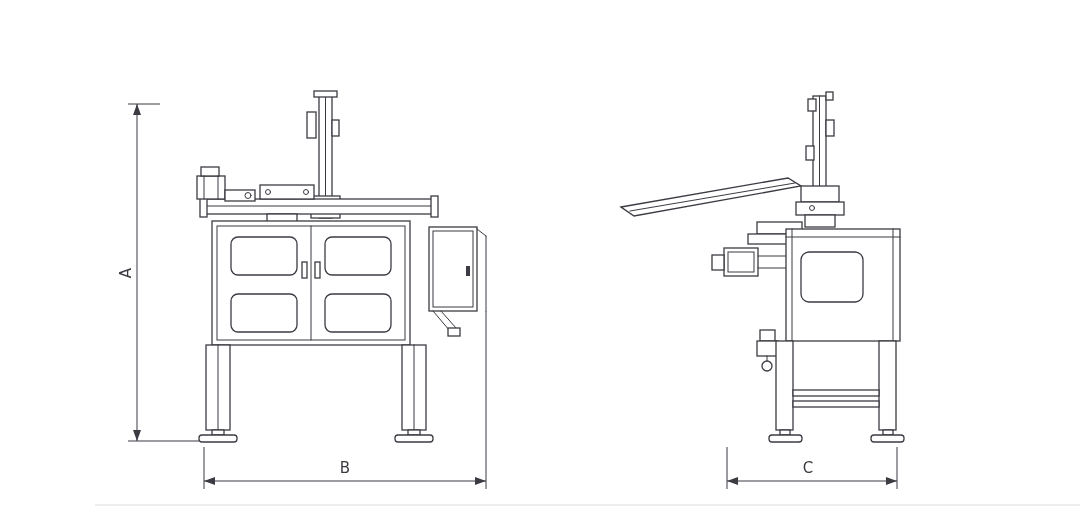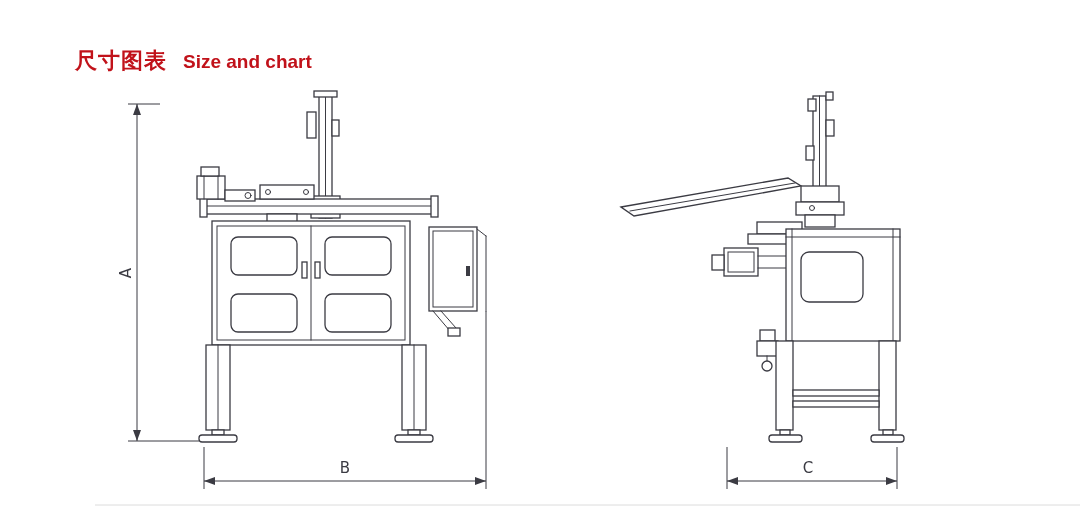--- a/index.html
+++ b/index.html
@@ -33,24 +33,20 @@
     font-size: 15px;
     font-family: "DejaVu Sans", sans-serif;
   }
   .divider { stroke: var(--divider, #dcdcdc); stroke-width: 1; }
 </style>
 </head>
 <body>
 
 <div class="page">
 
-  <div class="title">
-    <span class="title-cn">尺寸图表</span>
-    <span class="title-en">Size and chart</span>
-  </div>
 
   <svg class="drawing" width="1080" height="519" viewBox="0 0 1080 519">
 
     <g>
 
       <rect class="lnw" x="319" y="96" width="13" height="122"></rect>
       <line class="ln thin" x1="325.5" y1="96" x2="325.5" y2="218"></line>
       <rect class="lnw" x="314" y="91" width="23" height="6"></rect>
       <rect class="lnw" x="307" y="112" width="9" height="26"></rect>
       <rect class="lnw" x="332" y="120" width="7" height="16"></rect>

